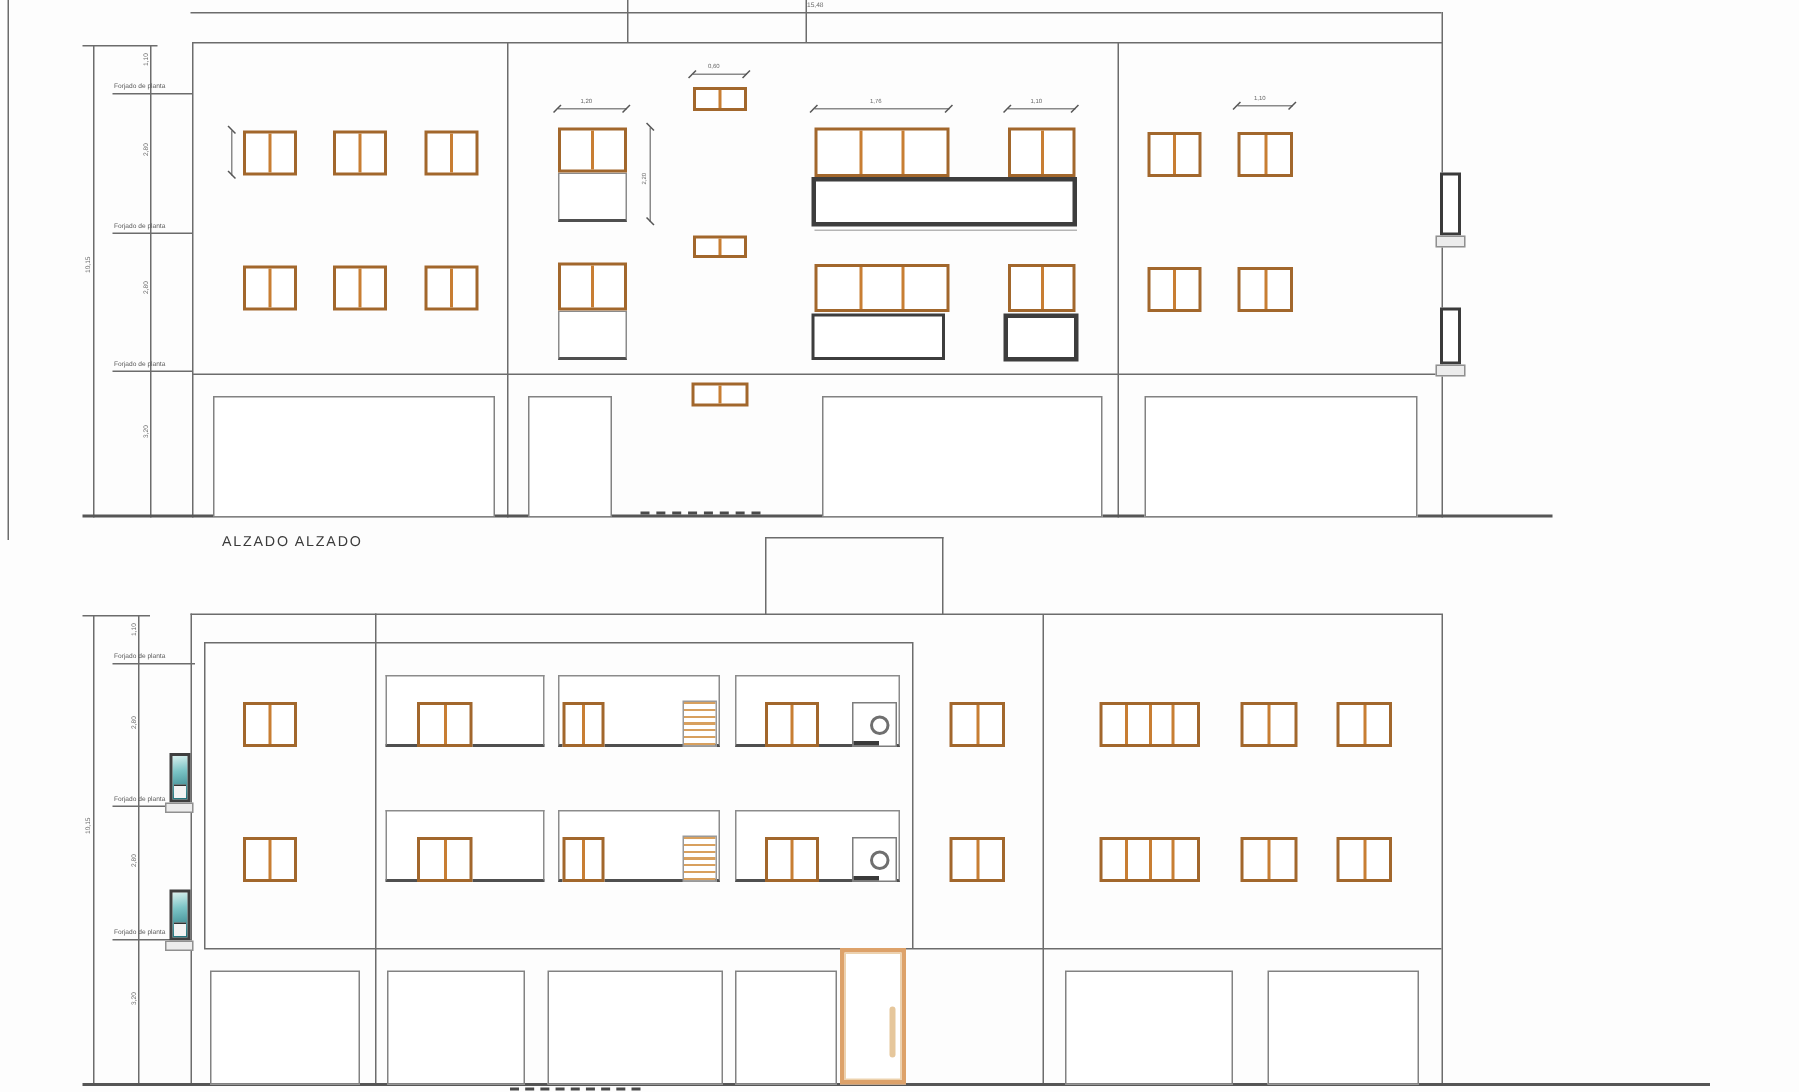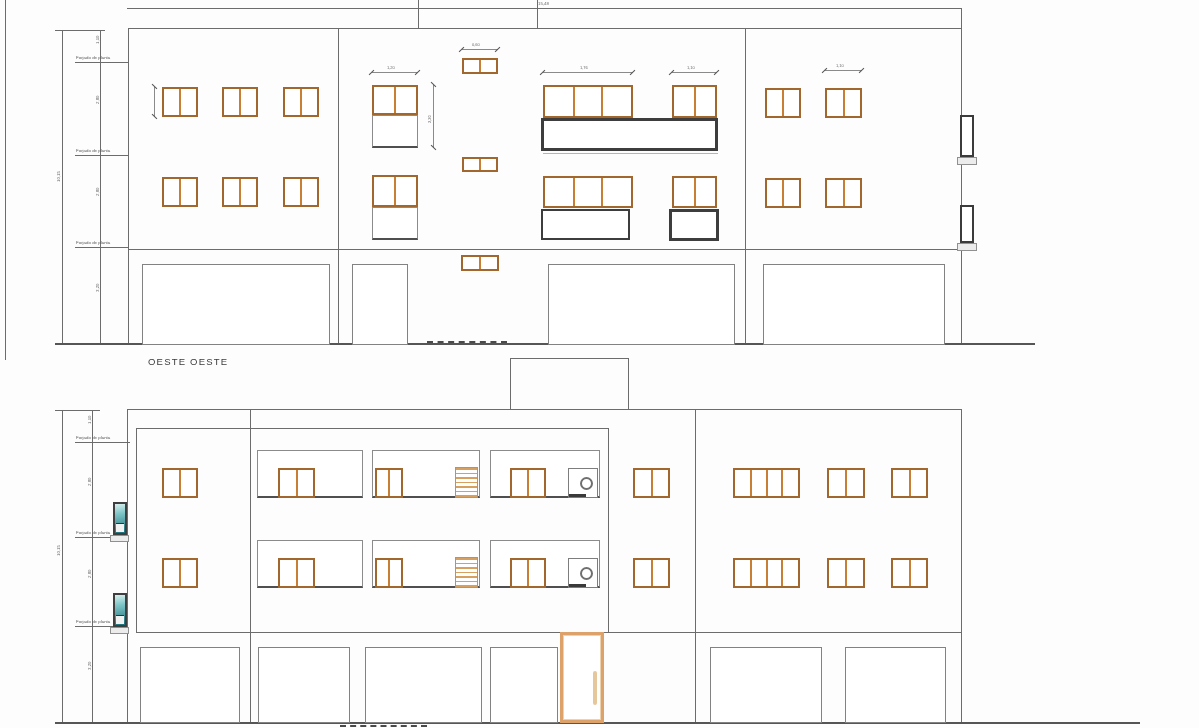--- a/index.html
+++ b/index.html
@@ -277,14 +277,14 @@
       <div class="door" style="position: absolute; left: 560px; top: 632px; width: 44px; height: 91px;">
         <div class="inner"></div>
         <div class="handle" style="left: 30px; top: 36px;"></div>
       </div>
       <div class="lbl" style="position: absolute; left: 56px; top: 556px; color: rgb(106, 106, 106); transform: rotate(-90deg) scale(0.55);">10,15</div>
       <div class="lbl" style="position: absolute; left: 87px; top: 424px; color: rgb(106, 106, 106); transform: rotate(-90deg) scale(0.55);">1,10</div>
       <div class="lbl" style="position: absolute; left: 87px; top: 486px; color: rgb(106, 106, 106); transform: rotate(-90deg) scale(0.55);">2,80</div>
       <div class="lbl" style="position: absolute; left: 87px; top: 578px; color: rgb(106, 106, 106); transform: rotate(-90deg) scale(0.55);">2,80</div>
       <div class="lbl" style="position: absolute; left: 87px; top: 670px; color: rgb(106, 106, 106); transform: rotate(-90deg) scale(0.55);">3,20</div>
     </div>
-  <div class="title">OESTE OESTE</div>
+  <div class="title">ALZADO ALZADO</div>
 </div>
 
 </body></html>

